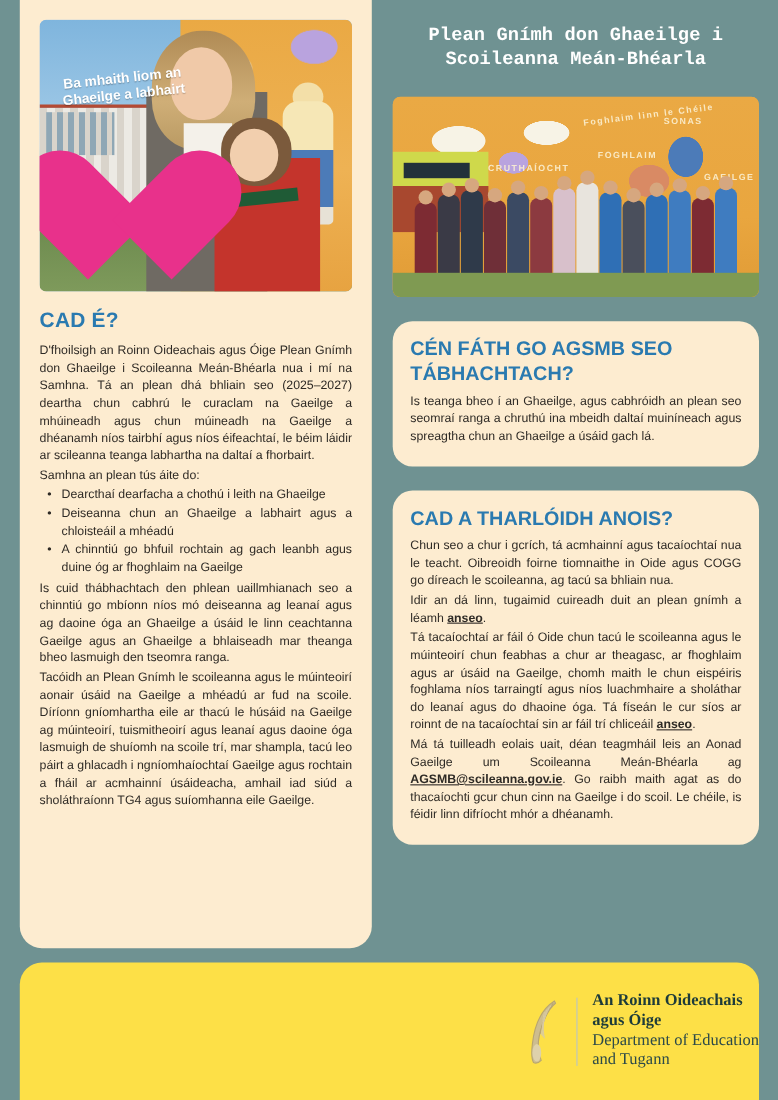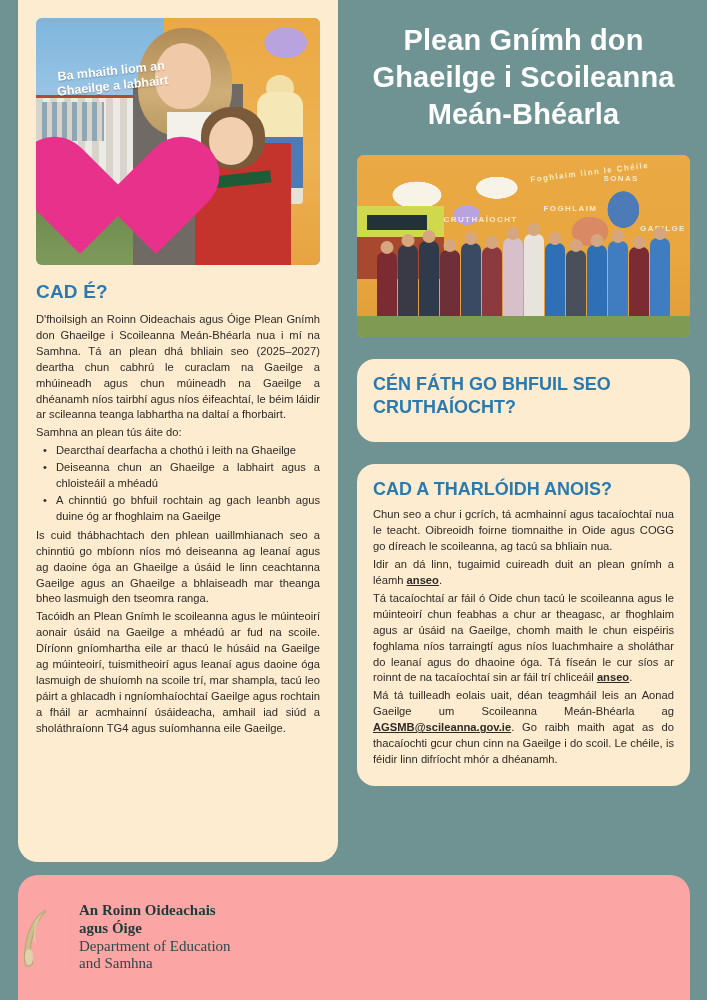--- a/index.html
+++ b/index.html
@@ -269,27 +269,28 @@
   
   .right-col {
     position: absolute;
     left: 357px;
     top: 0;
     width: 333px;
   }
 
   .main-title {
     color: #ffffff;
-    font-size: 29px;
+    font-size: 17px;
     line-height: 1.28;
     font-weight: 700;
     text-align: center;
     margin: 22px 0 0 0;
     padding: 0 4px;
     letter-spacing: .1px;
+    font-family: Liberation Mono, monospace;
   }
 
   .photo-group {
     margin-top: 22px;
     width: 333px;
     height: 182px;
     border-radius: 7px;
     overflow: hidden;
     position: relative;
     background: #e7a845;
@@ -386,25 +387,25 @@
     font-weight: 700;
   }
 
   
   .footer {
     position: absolute;
     left: 18px;
     top: 875px;
     width: 672px;
     height: 125px;
-    background: #fca5a5;
+    background: #fde047;
     border-radius: 20px 20px 0 0;
     display: flex;
     align-items: center;
-    justify-content: flex-start;
+    justify-content: flex-end;
   }
   .logo-row {
     display: flex;
     align-items: center;
     gap: 13px;
   }
   .harp {
     width: 34px;
     height: 62px;
   }
@@ -496,21 +497,22 @@
         <div class="kid" style="height:60%;background:#4a4f5c"></div>
         <div class="kid" style="height:64%;background:#2f6fb5"></div>
         <div class="kid" style="height:68%;background:#3f7cc0"></div>
         <div class="kid" style="height:62%;background:#7d2b33"></div>
         <div class="kid" style="height:70%;background:#3f7cc0"></div>
       </div>
       <div class="group-ground"></div>
     </div>
 
     <div class="card">
-      <h2 class="card-title">CÉN FÁTH GO BHFUIL SEO CRUTHAÍOCHT?</h2>
+      <h2 class="card-title">CÉN FÁTH GO AGSMB SEO TÁBHACHTACH?</h2>
+      <p class="body-text">Is teanga bheo í an Ghaeilge, agus cabhróidh an plean seo seomraí ranga a chruthú ina mbeidh daltaí muiníneach agus spreagtha chun an Ghaeilge a úsáid gach lá.</p>
     </div>
 
     <div class="card">
       <h2 class="card-title">CAD A THARLÓIDH ANOIS?</h2>
 
       <p class="body-text">Chun seo a chur i gcrích, tá acmhainní agus tacaíochtaí nua le teacht. Oibreoidh foirne tiomnaithe in Oide agus COGG go díreach le scoileanna, ag tacú sa bhliain nua.</p>
 
       <p class="body-text"><span>Idir an dá linn, tugaimid cuireadh duit an plean gnímh a léamh </span><a class="inline-link" href="#">anseo</a><span>.</span></p>
 
       <p class="body-text"><span>Tá tacaíochtaí ar fáil ó Oide chun tacú le scoileanna agus le múinteoirí chun feabhas a chur ar theagasc, ar fhoghlaim agus ar úsáid na Gaeilge, chomh maith le chun eispéiris foghlama níos tarraingtí agus níos luachmhaire a sholáthar do leanaí agus do dhaoine óga. Tá físeán le cur síos ar roinnt de na tacaíochtaí sin ar fáil trí chliceáil </span><a class="inline-link" href="#">anseo</a><span>.</span></p>
@@ -528,18 +530,18 @@
         <path d="M22 9 C18 16 16 25 16 35" stroke="#d8cba4" stroke-width="0.8" fill="none"></path>
         <path d="M20 11 C17 18 16 26 17 36" stroke="#d8cba4" stroke-width="0.8" fill="none"></path>
         <path d="M18 13 C16 20 16 27 18 37" stroke="#d8cba4" stroke-width="0.8" fill="none"></path>
         <ellipse cx="11" cy="50" rx="4" ry="8" fill="#ded1ab"></ellipse>
       </svg>
       <div class="logo-divider"></div>
       <div class="logo-text">
         <div class="logo-ga">An Roinn Oideachais</div>
         <div class="logo-ga">agus Óige</div>
         <div class="logo-en">Department of Education</div>
-        <div class="logo-en">and Samhna</div>
+        <div class="logo-en">and Tugann</div>
       </div>
     </div>
   </div>
 
 </div>
 
 </body></html>

